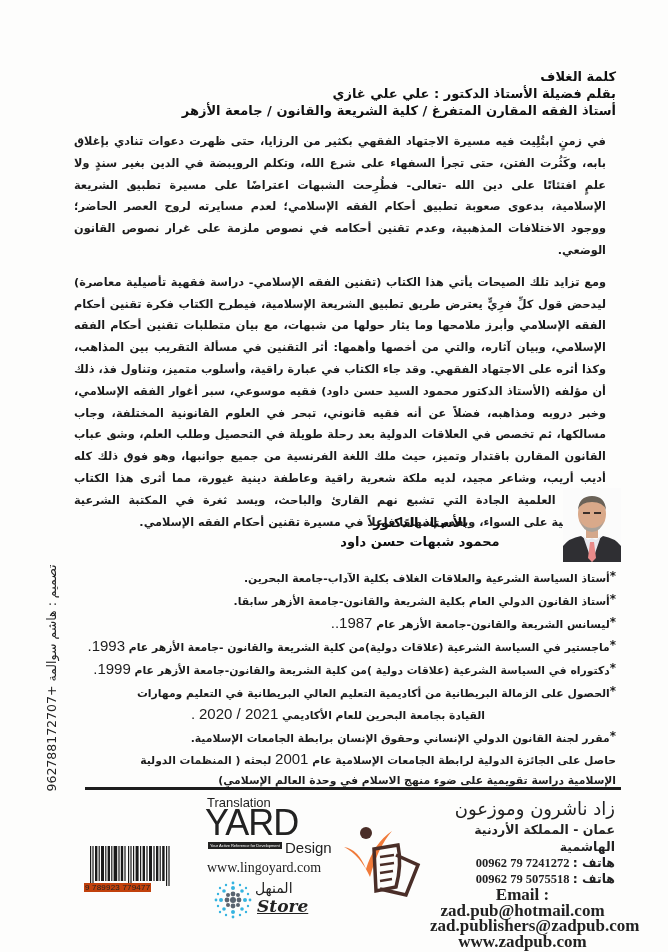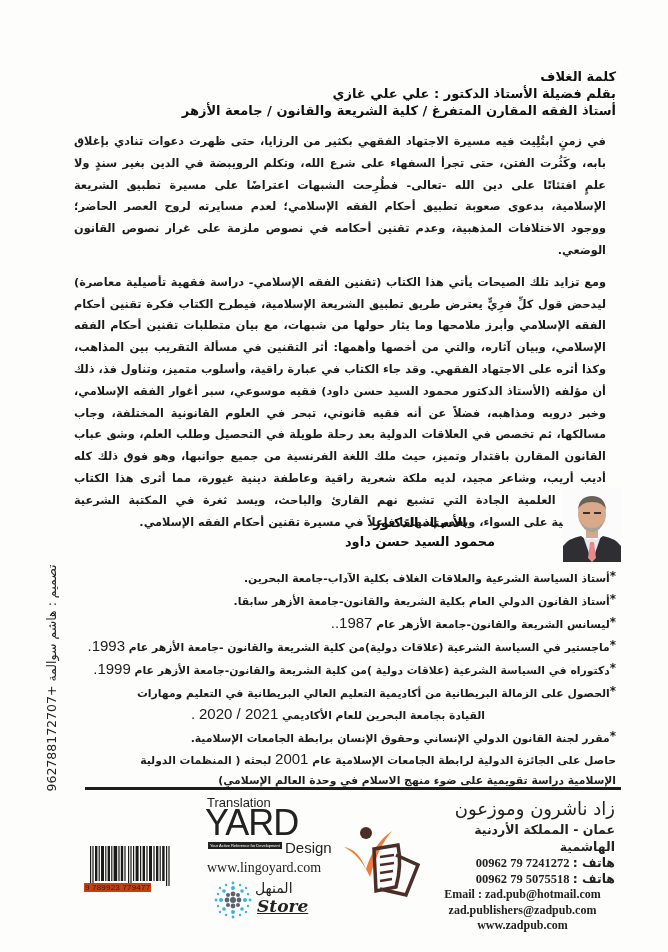--- a/index.html
+++ b/index.html
@@ -83,41 +83,41 @@
     .zad-logo { position: absolute; left: 340px; top: 825px; width: 90px; height: 80px; }
 
     .zad-info {
       position: absolute; left: 430px; top: 797px; width: 185px;
       text-align: right; color: #222;
     }
     .zad-info .name { direction: rtl; font-size: 18px; line-height: 24px; font-family: "DejaVu Sans", sans-serif; }
     .zad-info .loc { direction: rtl; font-size: 12.5px; font-weight: bold; line-height: 17px; }
     .zad-info .phone { font-family: "Liberation Serif", serif; font-weight: bold; font-size: 12.5px; line-height: 15px; }
     .zad-info .phone .lbl { font-family: "DejaVu Sans", sans-serif; }
-    .zad-info .mail { font-family: "Liberation Serif", serif; font-weight: bold; font-size: 12px; line-height: 15.5px; text-align: center; }
+    .zad-info .mail { font-family: "Liberation Serif", serif; font-weight: bold; font-size: 17px; line-height: 15.5px; text-align: center; }
   </style>
 </head>
 <body>
 
 <div class="page">
 
   <div class="heading">
     <div class="h1">كلمة الغلاف</div>
     <div class="h2">بقلم فضيلة الأستاذ الدكتور : علي علي غازي</div>
     <div class="h3">أستاذ الفقه المقارن المتفرغ / كلية الشريعة والقانون / جامعة الأزهر</div>
   </div>
 
   <div class="body-text">
     <p>في زمنٍ ابتُلِيت فيه مسيرة الاجتهاد الفقهي بكثير من الرزايا، حتى ظهرت دعوات تنادي بإغلاق بابه، وكَثُرت الفتن، حتى تجرأ السفهاء على شرع الله، وتكلم الرويبضة في الدين بغير سندٍ ولا علمٍ افتئاتًا على دين الله -تعالى- فطُرِحت الشبهات اعتراضًا على مسيرة تطبيق الشريعة الإسلامية، بدعوى صعوبة تطبيق أحكام الفقه الإسلامي؛ لعدم مسايرته لروح العصر الحاضر؛ ووجود الاختلافات المذهبية، وعدم تقنين أحكامه في نصوص ملزمة على غرار نصوص القانون الوضعي.</p>
     <p>ومع تزايد تلك الصيحات يأتي هذا الكتاب (تقنين الفقه الإسلامي- دراسة فقهية تأصيلية معاصرة) ليدحض قول كلِّ فرِيٍّ يعترض طريق تطبيق الشريعة الإسلامية، فيطرح الكتاب فكرة تقنين أحكام الفقه الإسلامي وأبرز ملامحها وما يثار حولها من شبهات، مع بيان متطلبات تقنين أحكام الفقه الإسلامي، وبيان آثاره، والتي من أخصها وأهمها: أثر التقنين في مسألة التقريب بين المذاهب، وكذا أثره على الاجتهاد الفقهي. وقد جاء الكتاب في عبارة راقية، وأسلوب متميز، وتناول فذ، ذلك أن مؤلفه (الأستاذ الدكتور محمود السيد حسن داود) فقيه موسوعي، سبر أغوار الفقه الإسلامي، وخبر دروبه ومذاهبه، فضلاً عن أنه فقيه قانوني، تبحر في العلوم القانونية المختلفة، وجاب مسالكها، ثم تخصص في العلاقات الدولية بعد رحلة طويلة في التحصيل وطلب العلم، وشق عباب القانون المقارن باقتدار وتميز، حيث ملك اللغة الفرنسية من جميع جوانبها، وهو فوق ذلك كله أديب أريب، وشاعر مجيد، لديه ملكة شعرية راقية وعاطفة دينية غيورة، مما أثرى هذا الكتاب بالأفكار العلمية الجادة التي تشبع نهم القارئ والباحث، ويسد ثغرة في المكتبة الشرعية والقانونية على السواء، ويقدم إسهامًا فاعلاً في مسيرة تقنين أحكام الفقه الإسلامي.</p>
   </div>
 
   <div class="author-name">
     <div>الأستاذ الدكتور</div>
-    <div>محمود السيد حسن داود</div>
+    <div>محمود شبهات حسن داود</div>
   </div>
   <div class="author-photo">
     <svg width="58" height="74" viewBox="0 0 58 74">
       <rect width="58" height="74" fill="#fbfbfb"></rect>
       <path d="M0 74 L0 58 Q6 50 18 48 L29 56 L40 48 Q52 50 58 58 L58 74 Z" fill="#2f2f33"></path>
       <path d="M20 48 L29 74 L38 48 L33 52 L29 50 L25 52 Z" fill="#e8e8ee"></path>
       <path d="M27 54 L31 54 L33 70 L29 74 L25 70 Z" fill="#e98a8a"></path>
       <rect x="23" y="40" width="12" height="10" fill="#d4a88c"></rect>
       <ellipse cx="29" cy="26" rx="14" ry="17" fill="#d9a98a"></ellipse>
       <path d="M15 22 Q16 8 29 8 Q42 8 43 22 Q40 14 29 14 Q18 14 15 22 Z" fill="#6a6258"></path>

